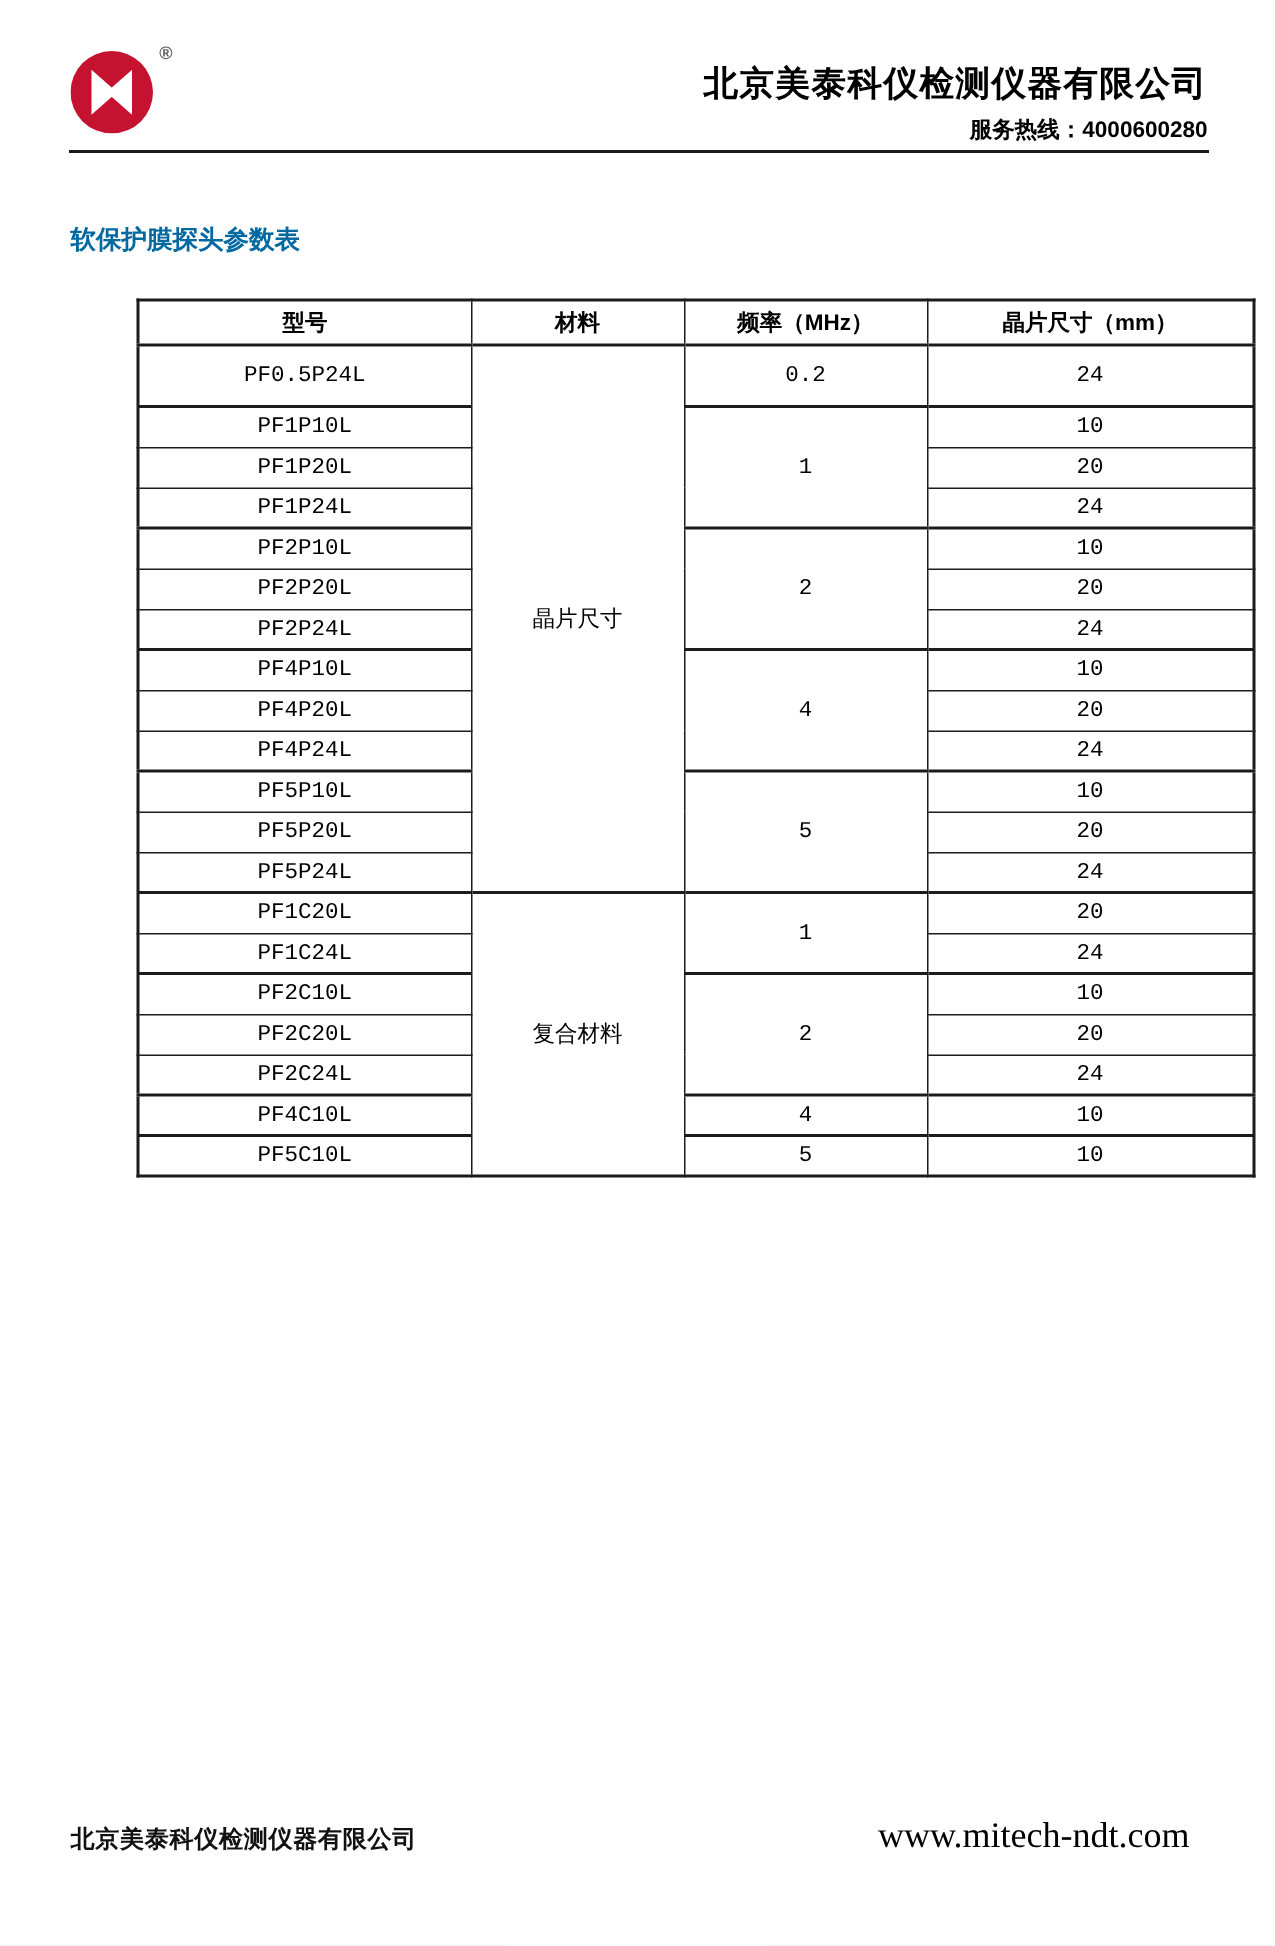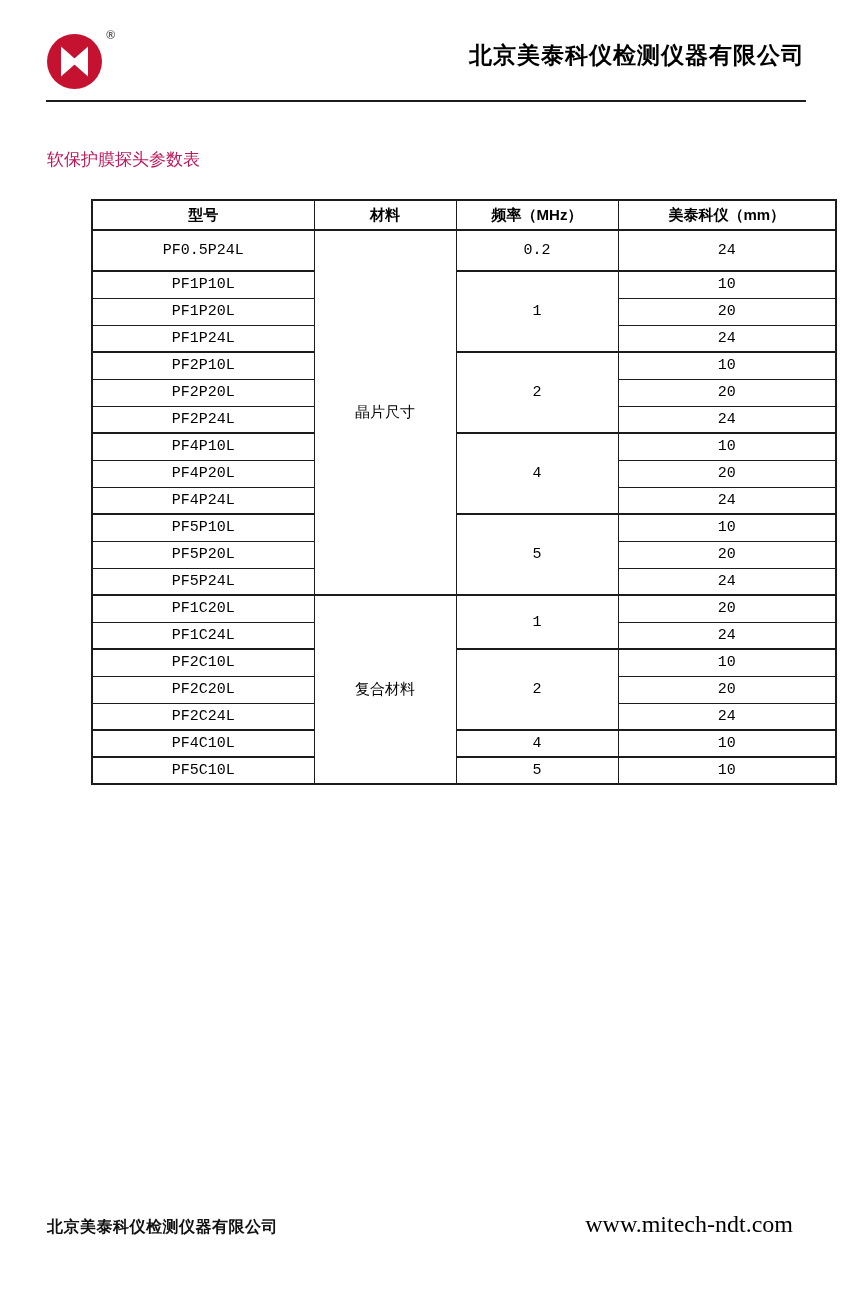--- a/index.html
+++ b/index.html
@@ -29,21 +29,21 @@
   .logo-e::after { content:""; position:absolute; left:0; top:50%;
                    transform:translateY(-50%); width:7px; height:3.2px; background:#c41230; }
 
   .header-right { text-align:right; padding-top:10px; }
   .company-name { font-size:23px; font-weight:bold; color:#000; letter-spacing:1px; }
   .hotline { font-size:15px; font-weight:bold; color:#000; margin-top:6px; }
 
   .header-rule { position:absolute; top:100px; left:46px; right:44px; height:2px; background:#1c1c1c; }
 
   
-  .doc-title { position:absolute; top:148px; left:47px; font-size:17px; font-weight:normal; color:#be185d; }
+  .doc-title { position:absolute; top:148px; left:47px; font-size:17px; font-weight:bold; color:#0369a1; }
 
   
   table.params { position:absolute; top:199px; left:47px; width:744px;
                  border-collapse:collapse; table-layout:fixed; }
   table.params { border:2px solid #1c1c1c;margin-left:44px; }
   table.params th, table.params td {
     border:1px solid #1c1c1c; text-align:center; vertical-align:middle; padding:0;
   }
   table.params th { height:28px; font-size:15px; font-weight:bold; }
   table.params td { font-size:15px; }
@@ -73,39 +73,40 @@
         <svg width="55" height="55" viewBox="0 0 55 55">
           <circle cx="27.5" cy="27.5" r="27.5" fill="#c41230"></circle>
           <path d="M14 12.5 L31 27.5 L14 42.5 Z" fill="#ffffff"></path>
           <path d="M41 12.5 L24 27.5 L41 42.5 Z" fill="#ffffff"></path>
         </svg>
         <span class="reg-mark">®</span>
       </div>
     </div>
     <div class="header-right">
       <div class="company-name">北京美泰科仪检测仪器有限公司</div>
+      <div class="hotline">服务热线：4000600280</div>
     </div>
   </div>
   <div class="header-rule"></div>
 
   <div class="doc-title">软保护膜探头参数表</div>
 
   <table class="params">
     <colgroup>
         <col style="width:222px">
         <col style="width:142px">
         <col style="width:162px">
         <col style="width:218px">
       </colgroup>
     <thead>
       <tr>
         <th>型号</th>
         <th>材料</th>
         <th>频率（MHz）</th>
-        <th>美泰科仪（mm）</th>
+        <th>晶片尺寸（mm）</th>
       </tr>
     </thead>
     <tbody>
       <tr class="data-row tall-row">
         <td class="model-cell">PF0.5P24L</td>
         <td class="material-cell" rowspan="13">晶片尺寸</td>
         <td class="frequency-cell">0.2</td>
         <td class="size-cell">24</td>
       </tr>
       <tr class="data-row group-start">

